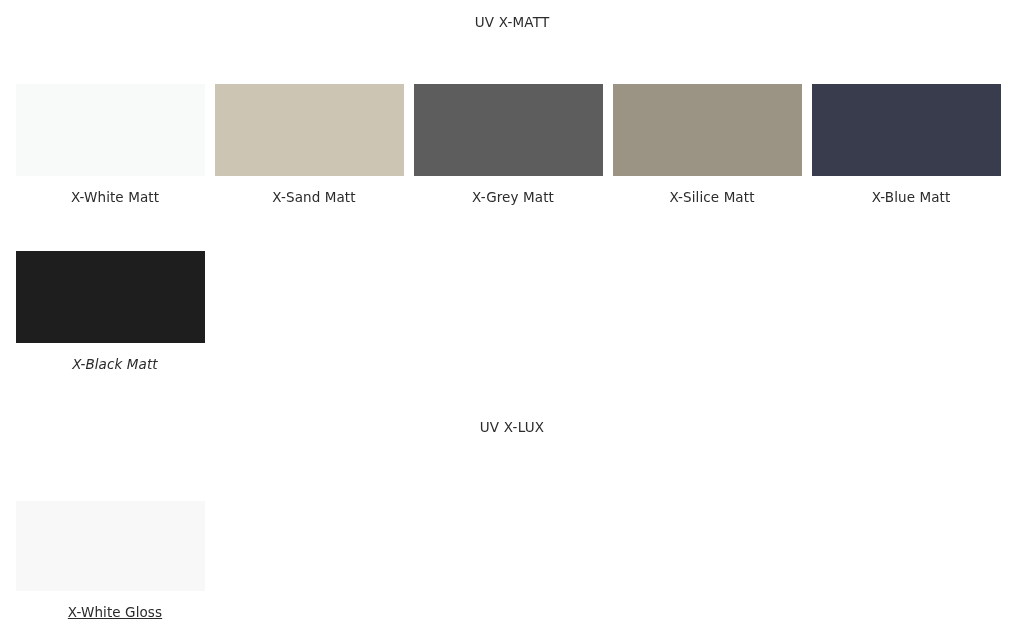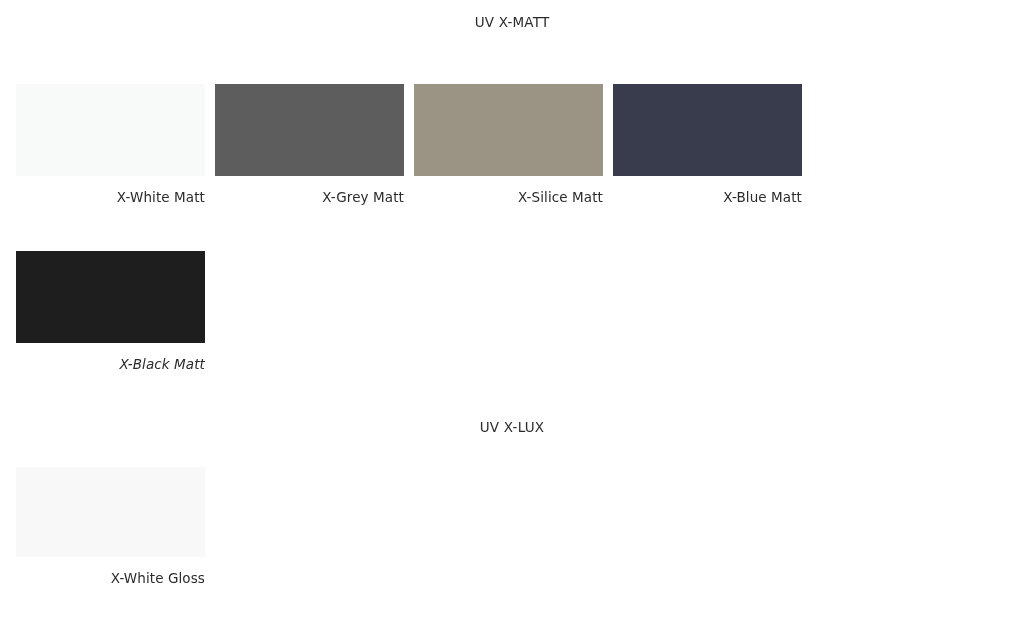--- a/index.html
+++ b/index.html
@@ -42,26 +42,26 @@
   
   .swatch-row {
     position: absolute;
     left: 16px;
     display: flex;
     flex-direction: row;
     align-items: flex-start;
   }
   .row-matt-1 { top: 84px; }
   .row-matt-2 { top: 251px; font-style: italic; }
-  .row-lux-1  { top: 467px; }
+  .row-lux-1  { top: 501px; text-decoration: underline; }
 
   .swatch-cell {
     display: flex;
     flex-direction: column;
-    align-items: flex-end;
+    align-items: center;
     margin-right: 10px;
   }
   .swatch-cell:last-child { margin-right: 0; }
 
   .swatch-chip {
     width: 189px;
     height: 92px;
     display: block;
     box-sizing: border-box;
   }
@@ -85,20 +85,24 @@
 <div class="page">
 
   <div class="section-heading heading-matt">UV X-MATT</div>
 
   <div class="swatch-row row-matt-1">
     <div class="swatch-cell">
       <span class="swatch-chip" style="background-color:#f8f9f9;"></span>
       <span class="swatch-label">X-White Matt</span>
     </div>
     <div class="swatch-cell">
+      <span class="swatch-chip" style="background-color:#ccc5b4;"></span>
+      <span class="swatch-label">X-Sand Matt</span>
+    </div>
+    <div class="swatch-cell">
       <span class="swatch-chip" style="background-color:#5d5d5d;"></span>
       <span class="swatch-label">X-Grey Matt</span>
     </div>
     <div class="swatch-cell">
       <span class="swatch-chip" style="background-color:#9b9484;"></span>
       <span class="swatch-label">X-Silice Matt</span>
     </div>
     <div class="swatch-cell">
       <span class="swatch-chip" style="background-color:#383c4c;"></span>
       <span class="swatch-label">X-Blue Matt</span>

